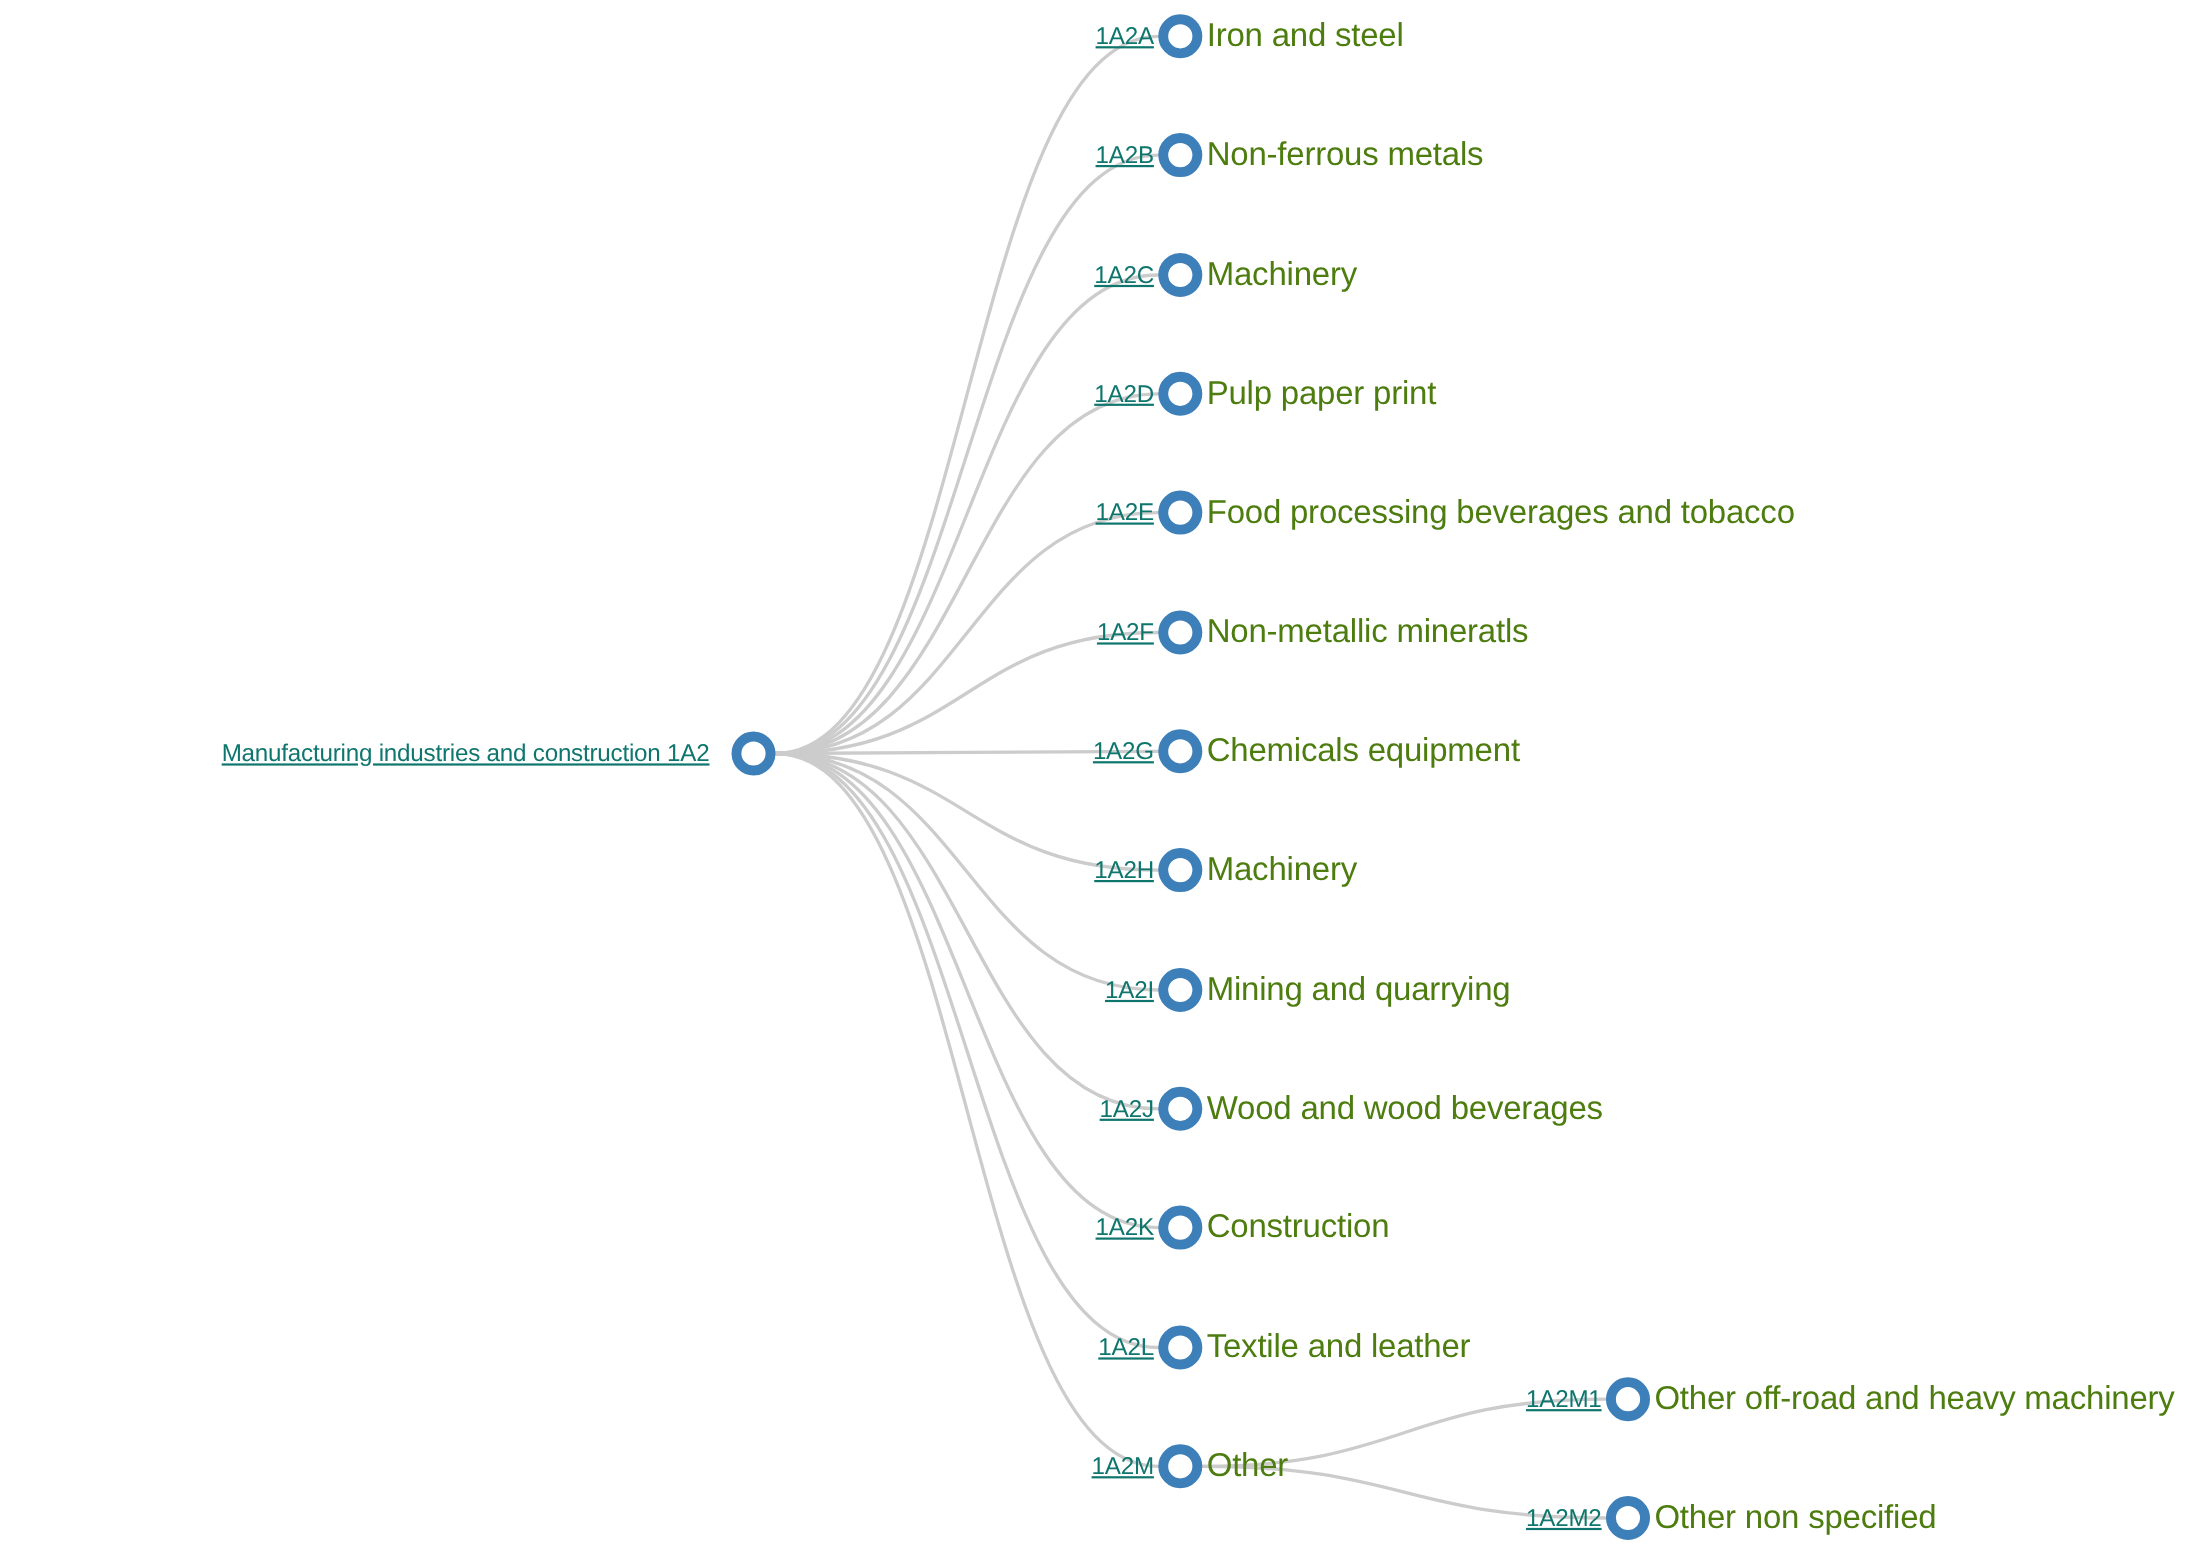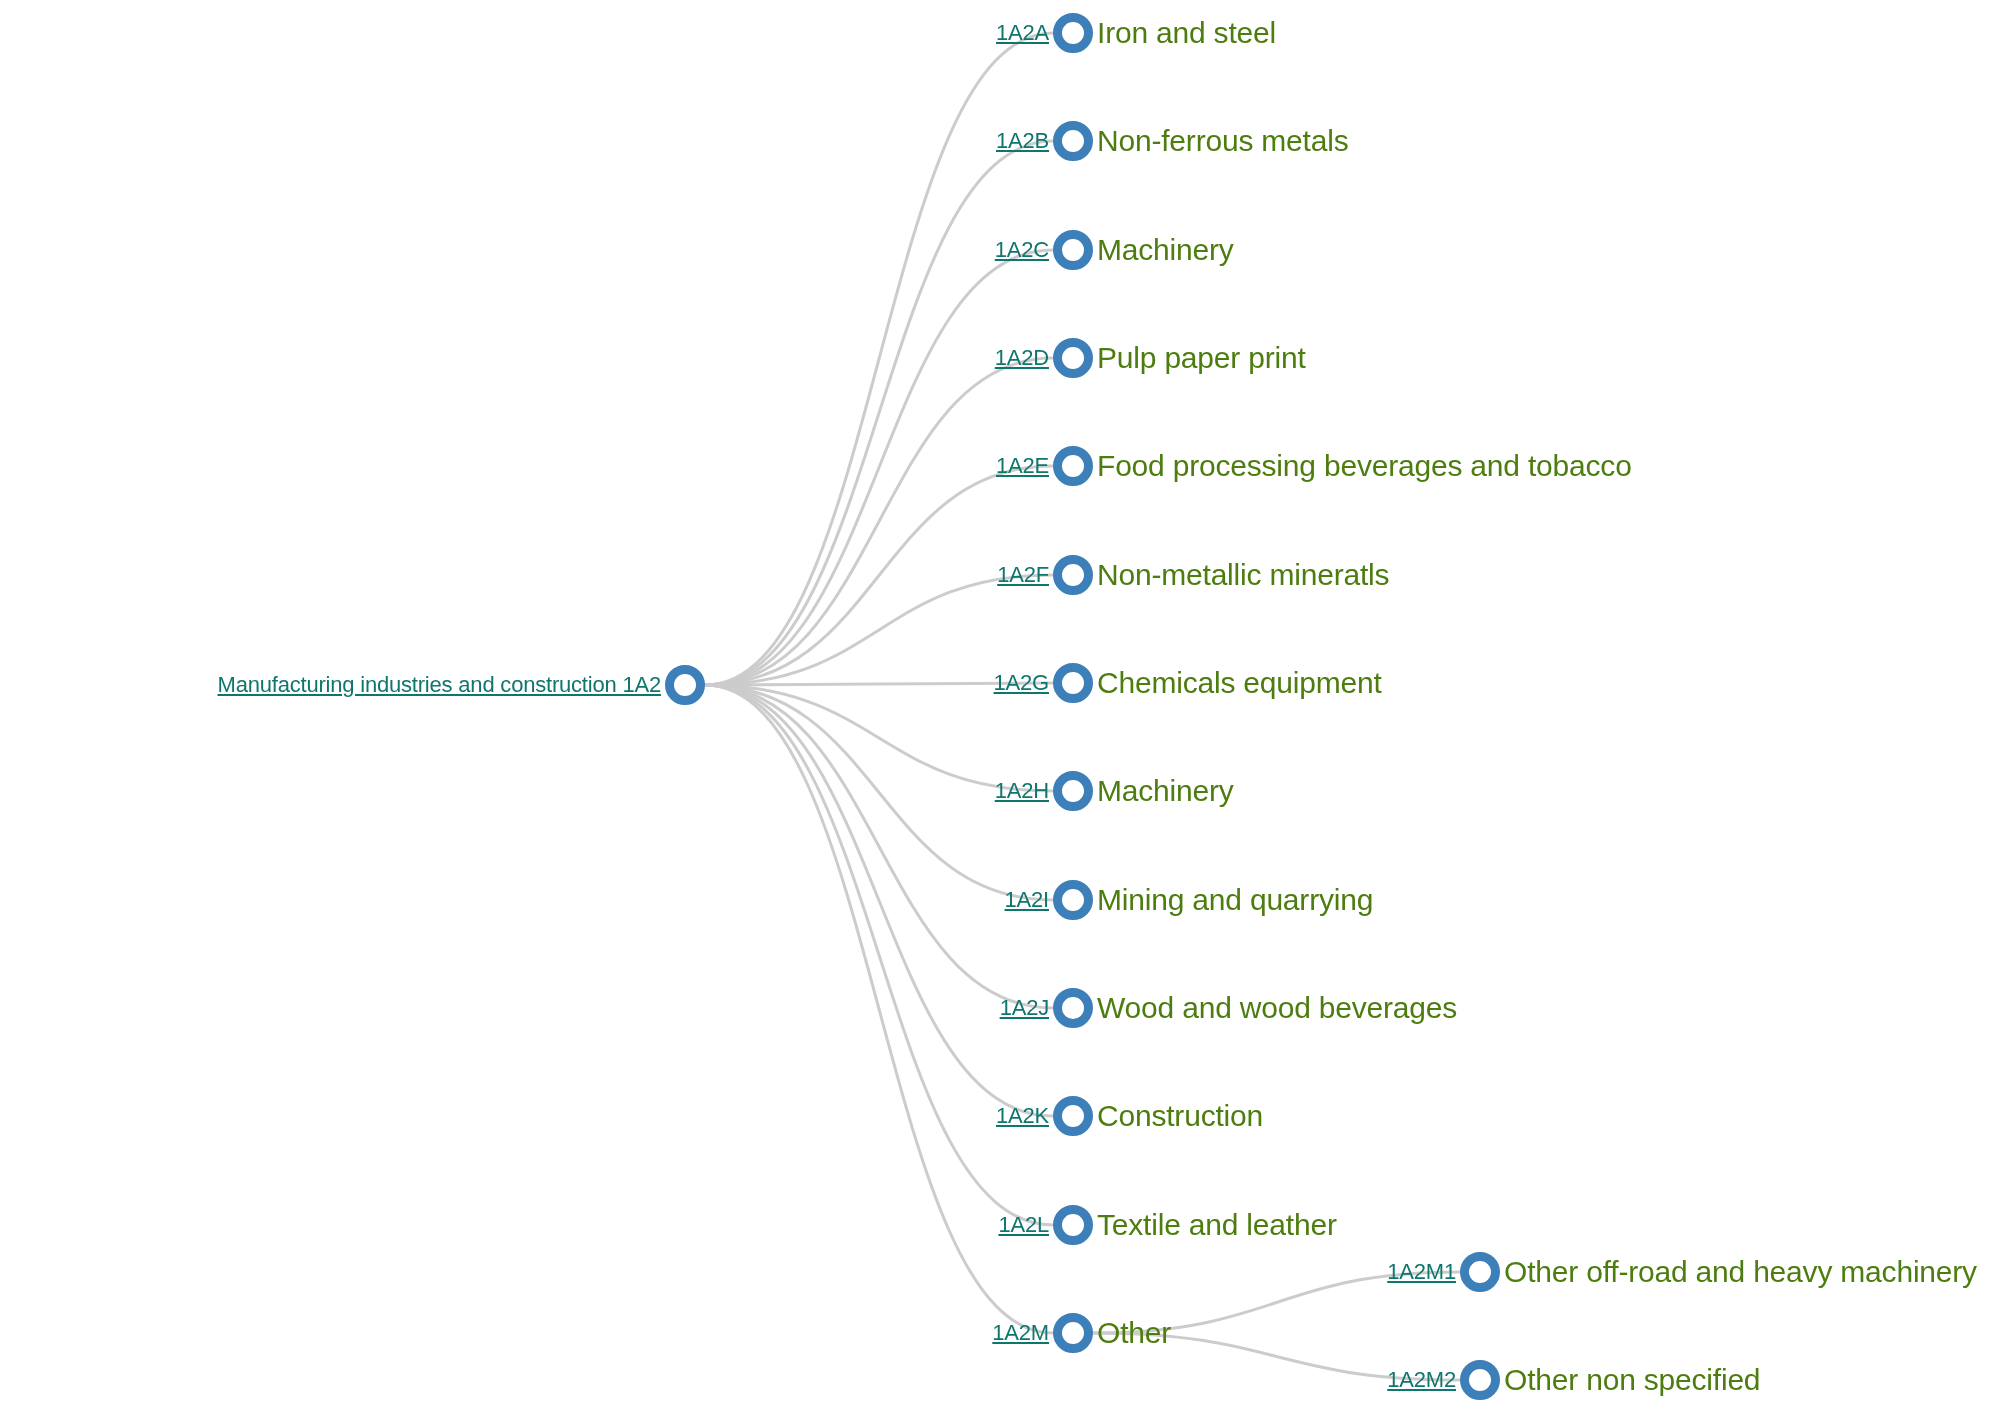--- a/index.html
+++ b/index.html
@@ -63,21 +63,21 @@
     white-space: nowrap;
     font-size: 30px;
     line-height: 1;
     color: #4d7c0f;
     font-family: "Liberation Sans", "DejaVu Sans", sans-serif;
     font-stretch: condensed;
     letter-spacing: -0.2px;
   }
   
   .node.root .node-code {
-    right: 24px;
+    right: 40px;
   }
 </style>
 </head>
 <body>
 
 <div id="canvas">
 
   <svg id="links" viewBox="0 0 2008 1417" preserveAspectRatio="none" xmlns="http://www.w3.org/2000/svg">
     <g id="link-group" fill="none" stroke="#cccccc" stroke-width="3">
         <path d="M705,685C879,685 879,33 1053,33" stroke-linecap="round"></path>

